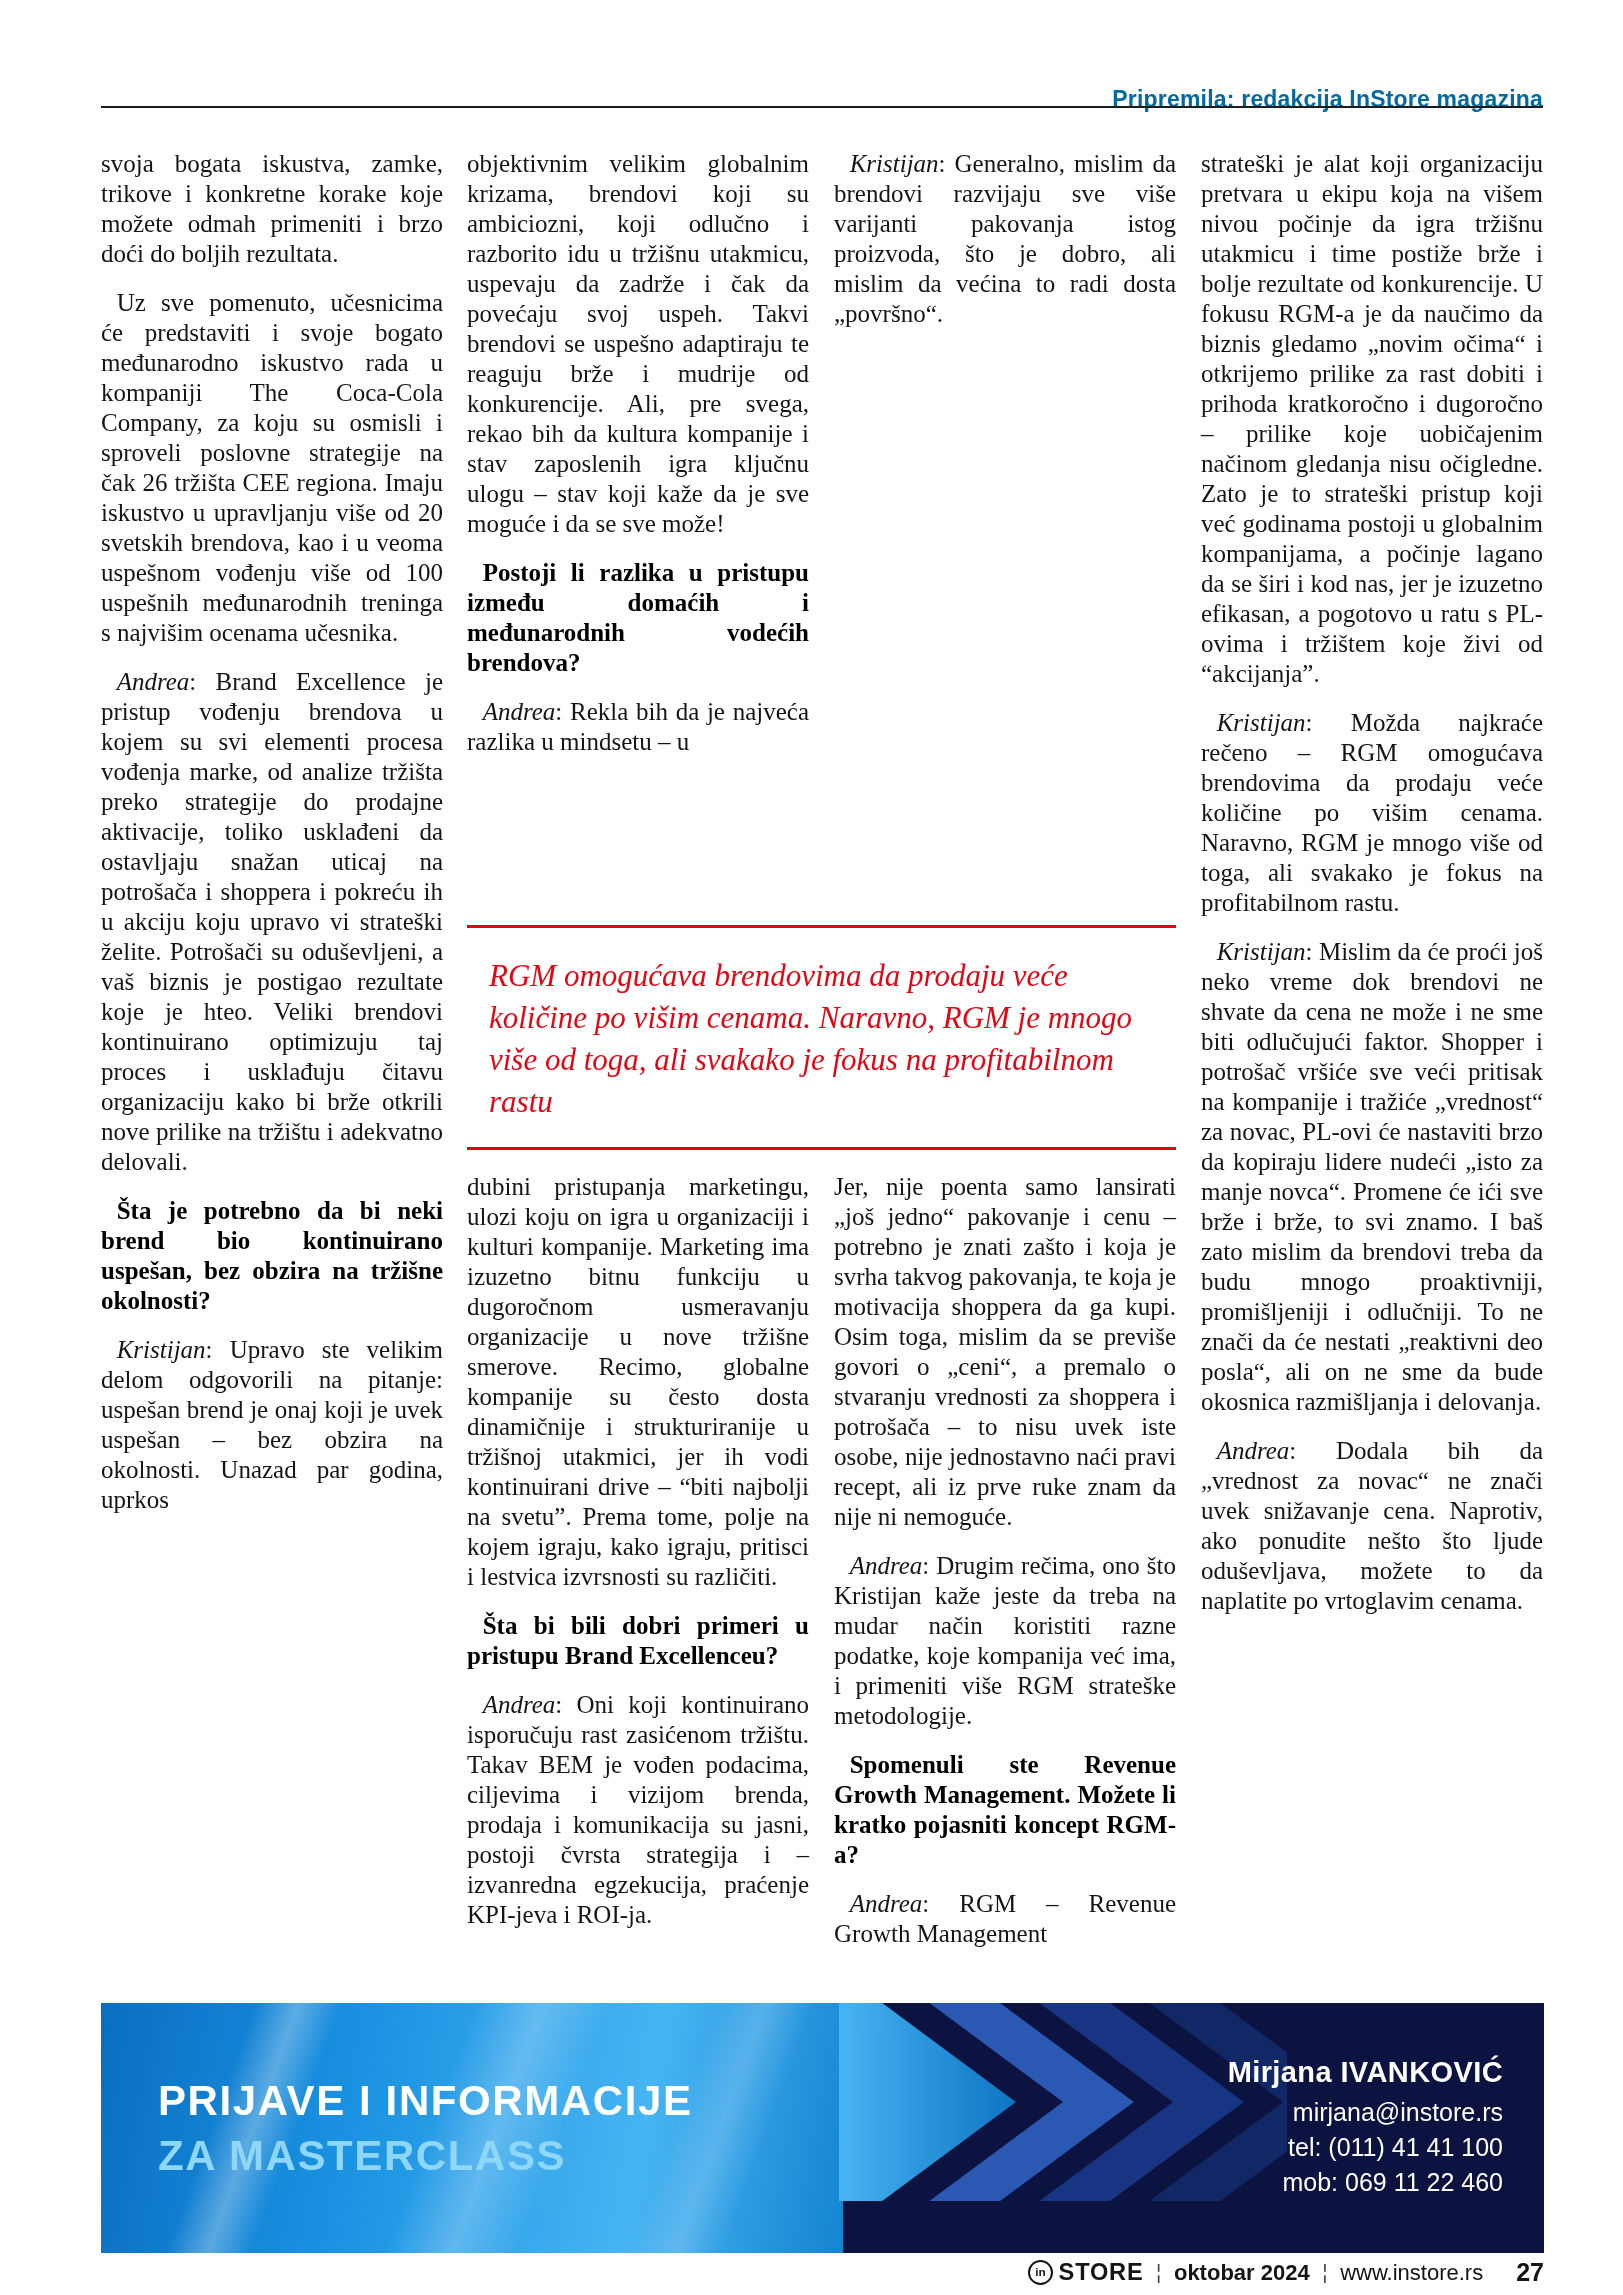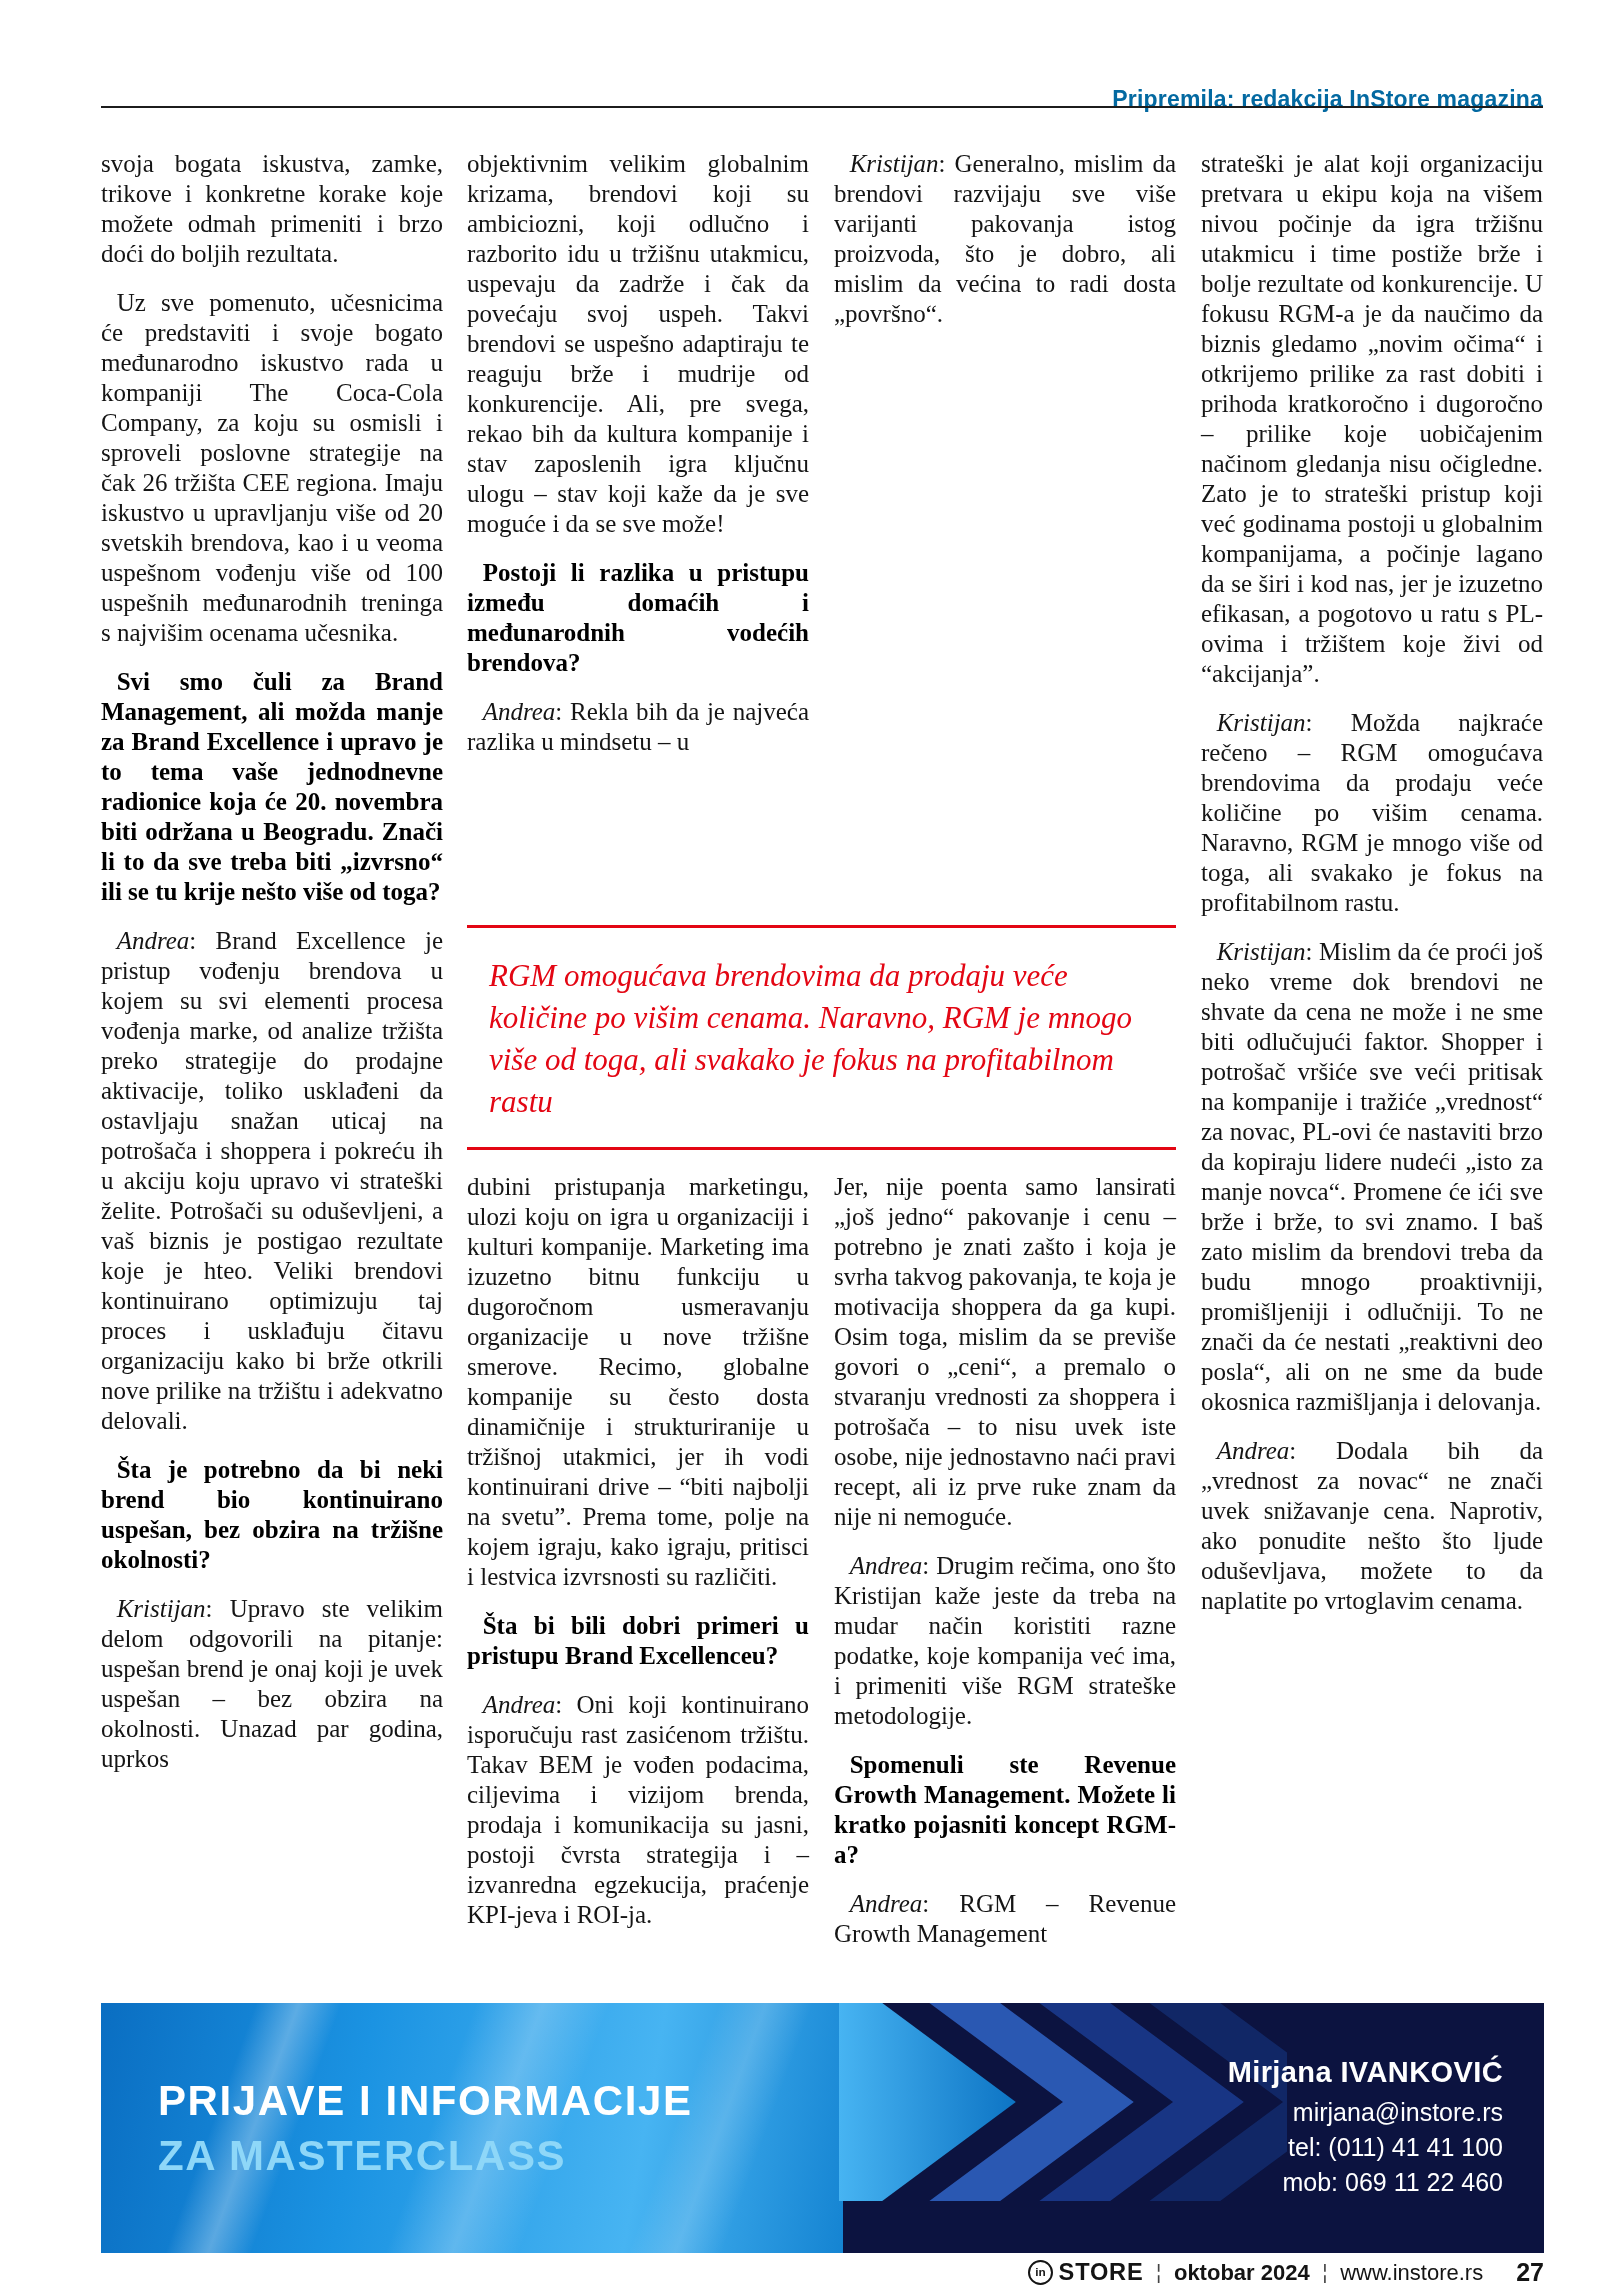--- a/index.html
+++ b/index.html
@@ -101,21 +101,20 @@
 <body>
 
 <div class="page">
 
   <div class="credit">Pripremila: redakcija InStore magazina</div>
   <div class="rule"></div>
 
   <div class="col col-1">
       <p class="para noindent">svoja bogata iskustva, zamke, trikove i konkretne korake koje možete odmah primeniti i brzo doći do boljih rezultata.</p>
       <p class="para">Uz sve pomenuto, učesnicima će predstaviti i svoje bogato međunarodno iskustvo rada u kompaniji The Coca-Cola Company, za koju su osmisli i sproveli poslovne strategije na čak 26 tržišta CEE regiona. Imaju iskustvo u upravljanju više od 20 svetskih brendova, kao i u veoma uspešnom vođenju više od 100 uspešnih međunarodnih treninga s najvišim ocenama učesnika.</p>
-      <p class="question">Svi smo čuli za Brand Management, ali možda manje za Brand Excellence i upravo je to tema vaše jednodnevne radionice koja će 20. novembra biti održana u Beogradu. Znači li to da sve treba biti „izvrsno“ ili se tu krije nešto više od toga?</p>
       <p class="answer"><i>Andrea</i>: Brand Excellence je pristup vođenju brendova u kojem su svi elementi procesa vođenja marke, od analize tržišta preko strategije do prodajne aktivacije, toliko usklađeni da ostavljaju snažan uticaj na potrošača i shoppera i pokreću ih u akciju koju upravo vi strateški želite. Potrošači su oduševljeni, a vaš biznis je postigao rezultate koje je hteo. Veliki brendovi kontinuirano optimizuju taj proces i usklađuju čitavu organizaciju kako bi brže otkrili nove prilike na tržištu i adekvatno delovali.</p>
       <p class="question">Šta je potrebno da bi neki brend bio kontinuirano uspešan, bez obzira na tržišne okolnosti?</p>
       <p class="answer"><i>Kristijan</i>: Upravo ste velikim delom odgovorili na pitanje: uspešan brend je onaj koji je uvek uspešan – bez obzira na okolnosti. Unazad par godina, uprkos</p>
     </div>
   <div class="col col-2">
       <p class="para noindent">objektivnim velikim globalnim krizama, brendovi koji su ambiciozni, koji odlučno i razborito idu u tržišnu utakmicu, uspevaju da zadrže i čak da povećaju svoj uspeh. Takvi brendovi se uspešno adaptiraju te reaguju brže i mudrije od konkurencije. Ali, pre svega, rekao bih da kultura kompanije i stav zaposlenih igra ključnu ulogu – stav koji kaže da je sve moguće i da se sve može!</p>
       <p class="question">Postoji li razlika u pristupu između domaćih i međunarodnih vodećih brendova?</p>
       <p class="answer"><i>Andrea</i>: Rekla bih da je najveća razlika u mindsetu – u</p>
     </div>
   <div class="col col-2 col-lower">

